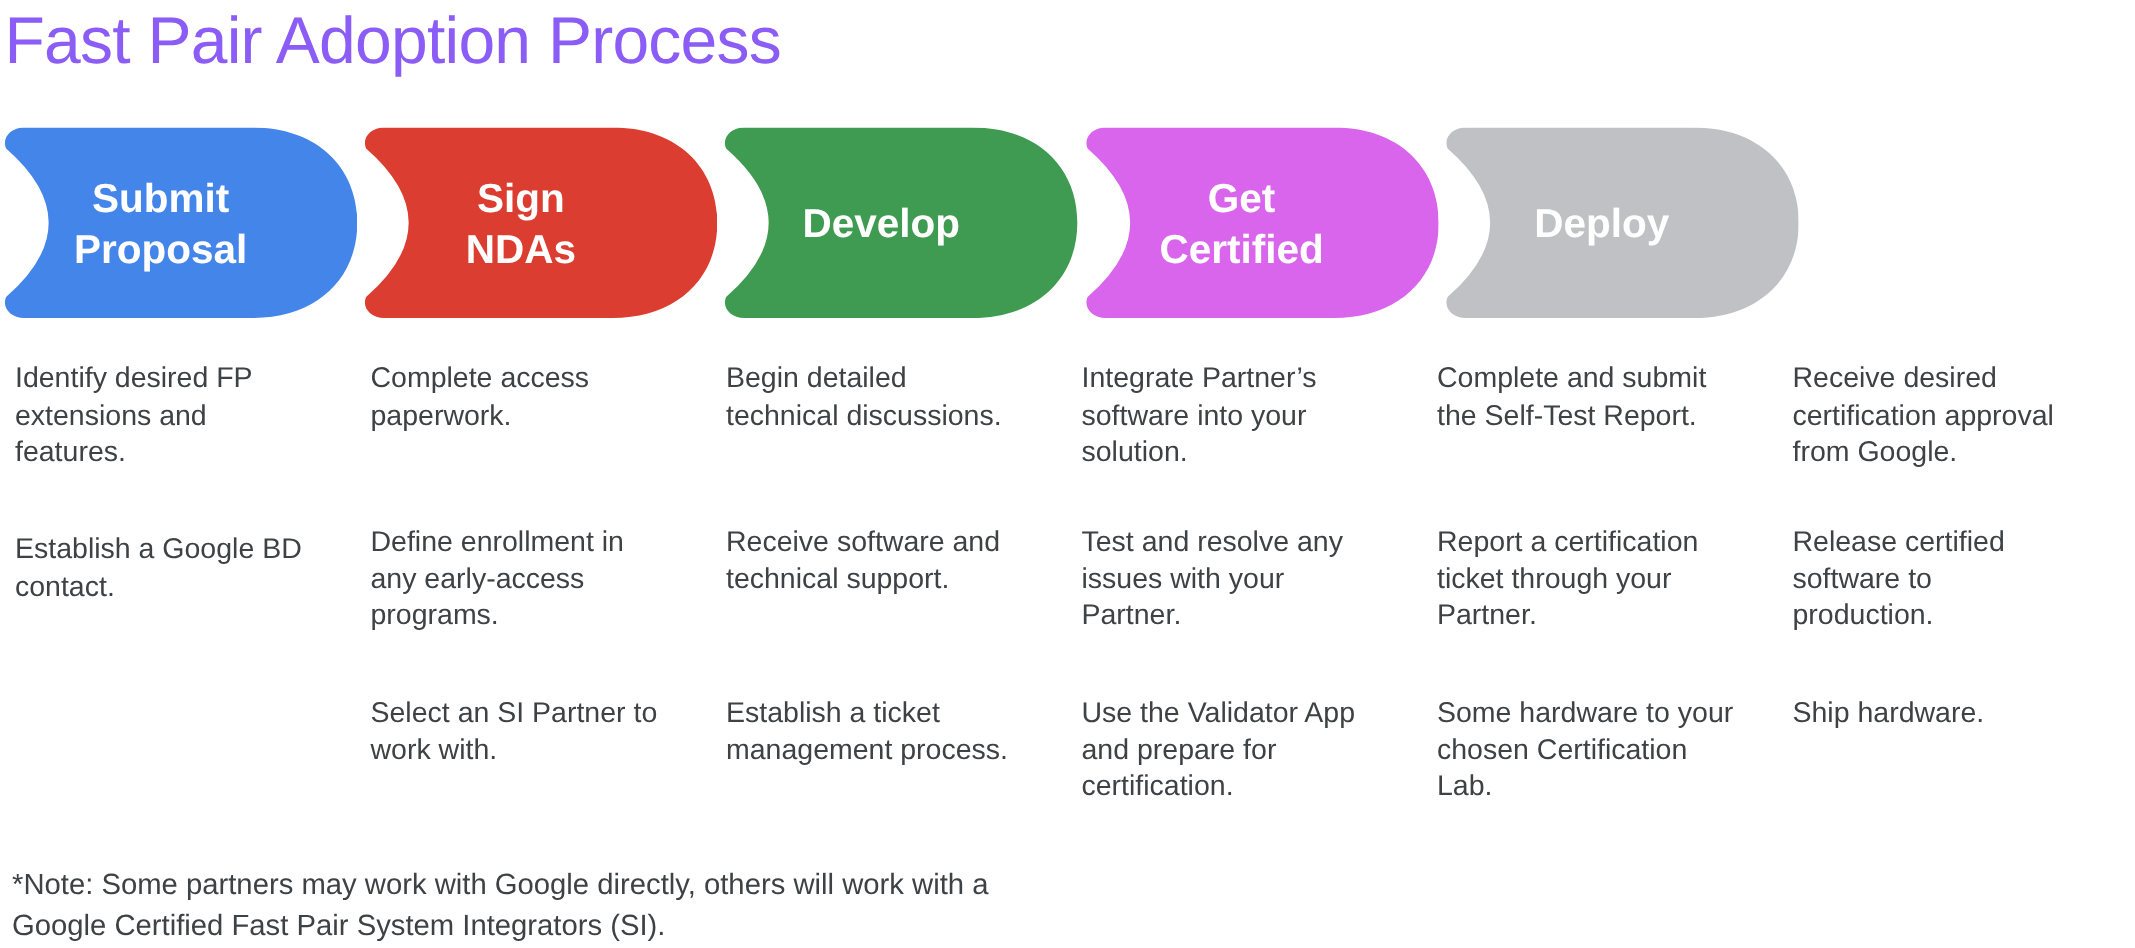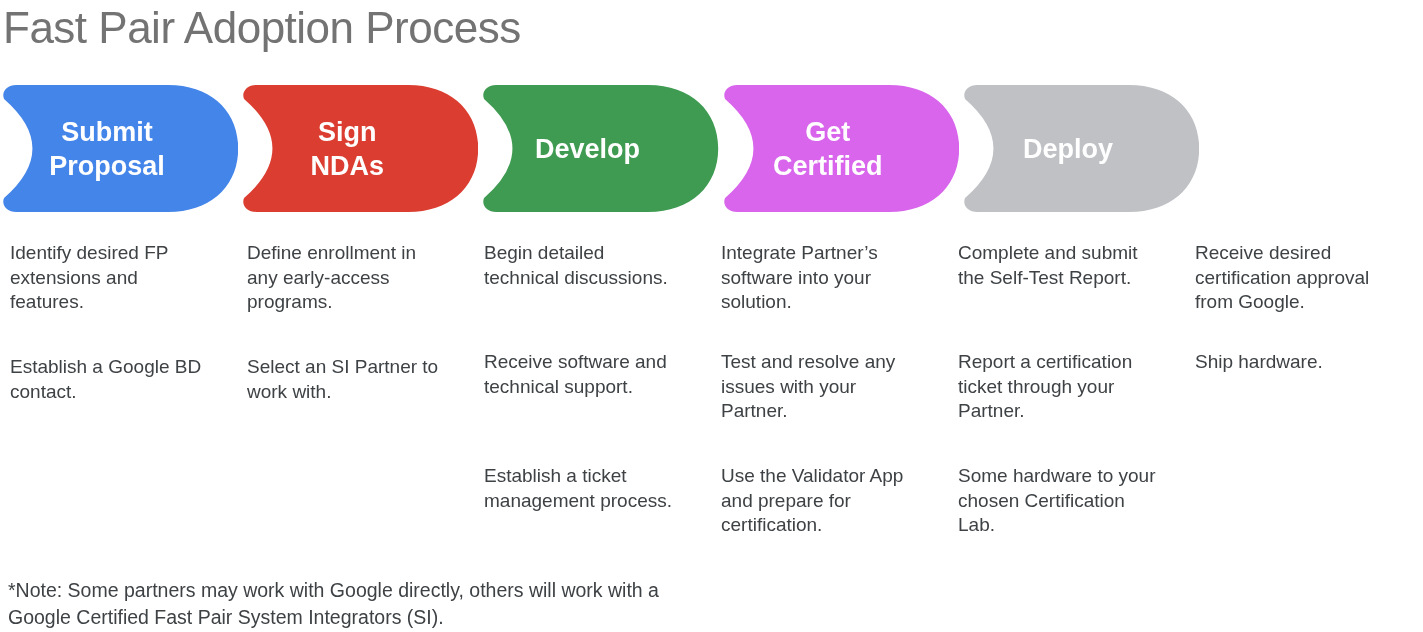--- a/index.html
+++ b/index.html
@@ -7,21 +7,21 @@
     width:1423px; height:632px;
     background:#ffffff;
     font-family:"Liberation Sans", sans-serif;
     position:relative;
     overflow:hidden;
   }
   .title {
     position:absolute; left:3px; top:0;
     font-size:44px; line-height:56px; font-weight:400;
     letter-spacing:-0.5px;
-    color:#737373;
+    color:#8b5cf6;
     white-space:nowrap;
   }
   .pills {
     position:absolute; left:0; top:85px;
     width:1199px; height:127px;
     display:flex; gap:2px;
   }
   .pill { position:relative; flex:1; }
   .pill svg { position:absolute; left:0; top:0; width:100%; height:100%; display:block; }
   .pill-label {
@@ -104,20 +104,22 @@
 
   <div class="col">
     <p class="d2">Identify desired FP
 extensions and
 features.</p>
     <p class="d3">Establish a Google BD
 contact.</p>
   </div>
 
   <div class="col">
+    <p class="d1">Complete access
+paperwork.</p>
     <p class="d2">Define enrollment in
 any early-access
 programs.</p>
     <p class="d3">Select an SI Partner to
 work with.</p>
   </div>
 
   <div class="col">
     <p class="d1">Begin detailed
 technical discussions.</p>
@@ -147,19 +149,22 @@
 Partner.</p>
     <p class="d3">Some hardware to your
 chosen Certification
 Lab.</p>
   </div>
 
   <div class="col">
     <p class="d1">Receive desired
 certification approval
 from Google.</p>
+    <p class="d2">Release certified
+software to
+production.</p>
     <p class="d3">Ship hardware.</p>
   </div>
 
 </div>
 
 <div class="note">*Note: Some partners may work with Google directly, others will work with a
 Google Certified Fast Pair System Integrators (SI).</div>
 
 </body></html>

